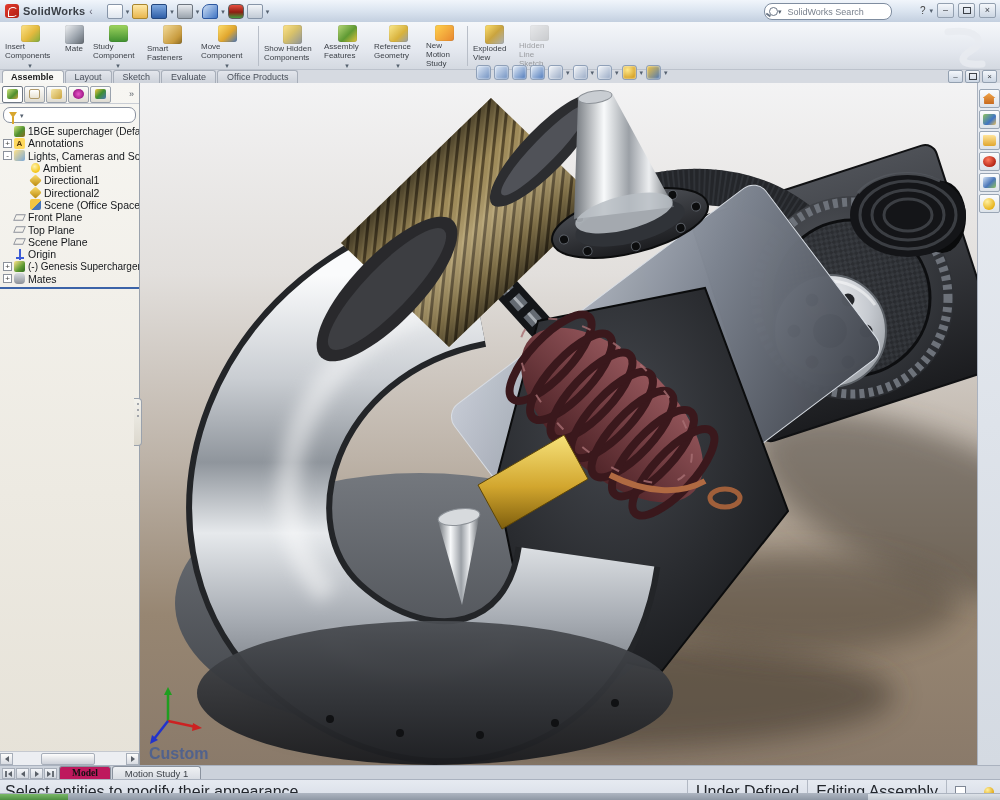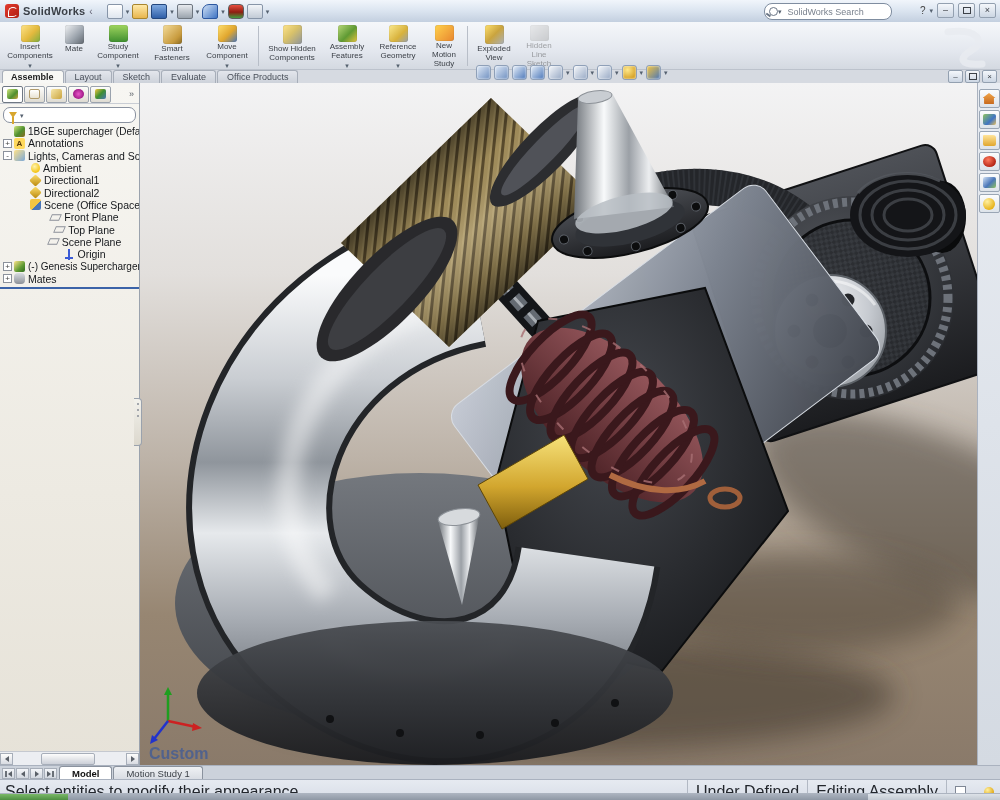--- a/index.html
+++ b/index.html
@@ -38,21 +38,21 @@
   .winbtn{width:15px;height:13px;border:1px solid #93a0b0;border-radius:2px;
     background:linear-gradient(180deg,#f4f7fb,#ccd6e3);display:inline-flex;align-items:center;justify-content:center;
     font-size:9px;color:#3c4148;line-height:1;}
   .restore-glyph{width:6px;height:5px;border:1px solid #3c4148;display:inline-block;}
 
   
   .cmdbar{position:absolute;top:22px;left:0;width:1000px;height:48px;
     background:linear-gradient(180deg,#f5f7fa 0%,#e4e8ef 60%,#d4d9e1 100%);
     border-bottom:1px solid #bcc2cc;display:flex;align-items:stretch;padding:1px 0 0 3px;box-sizing:border-box;}
   .cmdbtn{display:flex;flex-direction:column;align-items:center;justify-content:flex-start;
-    padding:2px 2px 0;border-radius:3px;font-size:8px;line-height:1.12;text-align:center;color:#3a3f46;min-width:30px;}
+    padding:2px 2px 0;border-radius:3px;font-size:8px;line-height:1.12;text-align:left;color:#3a3f46;min-width:30px;}
   .cmdbtn .lbl{margin-top:1px;}
   .cmdbtn .dd{margin-top:1px;}
   .cmdbtn.disabled{opacity:.45;filter:grayscale(1);}
   .cmi{width:19px;height:19px;border-radius:3px;display:inline-block;box-shadow:inset 0 0 1px rgba(0,0,0,.4);}
   .i-insert{background:linear-gradient(135deg,#ffe48a 0%,#e3b93e 55%,#7fae3f 100%);}
   .i-mate{background:linear-gradient(135deg,#f0f2f4 0%,#9aa2ab 60%,#5f666e 100%);}
   .i-linear{background:linear-gradient(180deg,#9fd45e 0%,#3f8f2f 100%);}
   .i-smart{background:linear-gradient(135deg,#f4dc9a 0%,#c89b3e 70%,#8a6a22 100%);}
   .i-move{background:linear-gradient(135deg,#ffdf6e 0%,#e0a62e 55%,#4a76b8 100%);}
   .i-hidden{background:linear-gradient(135deg,#ffe48a 0%,#d9c26a 45%,#8d949c 100%);}
@@ -117,21 +117,21 @@
   .t-lights{background:linear-gradient(135deg,#ffe28a 0%,#7aa7d8 100%);}
   .t-bulb{background:radial-gradient(circle at 40% 35%,#fff4b0,#f4c20d 75%);border-radius:50%;width:9px;height:10px;margin-left:1px;}
   .t-dir{background:linear-gradient(135deg,#ffe06e,#b8860b);transform:rotate(45deg) scale(.8);}
   .t-scene{background:linear-gradient(135deg,#f4c542 55%,#4a76b8 55%);}
   .t-plane{width:11px;height:7px;border:1px solid #8a8f98;background:transparent;transform:skewX(-24deg) scale(.9);border-radius:0;box-sizing:border-box;}
   .t-origin{background:
      linear-gradient(#3b5bd6,#3b5bd6) 5px 0/2px 11px no-repeat,
      linear-gradient(#3b5bd6,#3b5bd6) 2px 8px/8px 2px no-repeat;}
   .t-comp{background:linear-gradient(135deg,#ffe48a 0%,#5f9a33 60%,#2e6a1f 100%);}
   .t-mates{background:linear-gradient(180deg,#d8dce1 0%,#8b9097 100%);border-radius:4px;}
-  .indent1{padding-left:3px;} .indent2{padding-left:30px;justify-content:center;} .indent3{padding-left:30px;}
+  .indent1{padding-left:3px;} .indent2{padding-left:14px;} .indent3{padding-left:30px;}
   .splitline{height:2px;background:#3b63a8;margin-top:2px;}
 
   .fsplitter{position:absolute;left:134px;top:398px;width:7px;height:46px;border:1px solid #9aa2ad;border-left:none;
     border-radius:0 4px 4px 0;background:linear-gradient(180deg,#f2f1ec,#dcd8cd);z-index:4;}
   .fsplitter i{display:block;width:2px;height:2px;background:#8a8f98;border-radius:50%;margin:4px auto 0;}
 
   .hscroll{position:absolute;left:0;bottom:0;width:139px;height:13px;background:#eceef2;border-top:1px solid #c5c9d0;
     display:flex;align-items:center;}
   .sbtn{width:13px;height:12px;background:linear-gradient(180deg,#fdfdfc,#d8dbe2);border:1px solid #a7aeb9;
     box-sizing:border-box;display:flex;align-items:center;justify-content:center;}
@@ -161,21 +161,21 @@
 
   
   .bottomtabs{position:absolute;top:765px;left:0;width:1000px;height:14px;background:#ccd2db;border-top:1px solid #aab2bf;
     display:flex;align-items:flex-end;}
   .navbtns{display:flex;gap:1px;padding:0 2px 1px 2px;}
   .nb{width:13px;height:11px;background:linear-gradient(180deg,#f4f6f9,#d3d8e0);border:1px solid #a7aeb9;box-sizing:border-box;
      display:flex;align-items:center;justify-content:center;gap:1px;}
   .bar{width:1.5px;height:6px;background:#6a7078;}
   .btab{font-size:9.5px;padding:0 12px;height:13px;line-height:13px;border:1px solid #8a929e;border-bottom:none;
     background:linear-gradient(180deg,#eff1f4,#d7dbe2);color:#3a3f46;border-radius:3px 3px 0 0;margin-right:1px;}
-  .btab.active{background:#ffffff;font-weight:bold;color:#111;}
+  .btab.active{background:#be185d;font-weight:bold;color:#111;font-family:Liberation Serif, serif;}
   .statusbar{position:absolute;top:779px;left:0;width:1000px;height:24px;background:linear-gradient(180deg,#e6eaf1,#d6dce6);
     border-top:1px solid #aab2bf;display:flex;align-items:center;font-size:16px;color:#22262c;box-sizing:border-box;}
   .statusmsg{padding-left:5px;}
   .statusright{margin-left:auto;display:flex;align-items:center;height:100%;}
   .scell{border-left:1px solid #b2b9c4;padding:0 8px;height:100%;display:flex;align-items:center;}
   .chk{width:9px;height:9px;background:#fff;border:1px solid #7f8795;}
   .sball{width:10px;height:10px;border-radius:50%;background:radial-gradient(circle at 35% 30%,#fff0a0,#e0a816 70%);margin:0 6px 0 10px;}
   .taskbar{position:absolute;top:793px;left:0;width:1000px;height:7px;background:linear-gradient(180deg,#aeb6c2,#8f98a5);}
   .startnub{position:absolute;left:0;top:1px;width:68px;height:6px;background:linear-gradient(180deg,#7ab868,#4e8f42);}
   .traynub{position:absolute;right:0;top:1px;width:132px;height:6px;background:linear-gradient(180deg,#dde2e8,#c2c9d2);}

